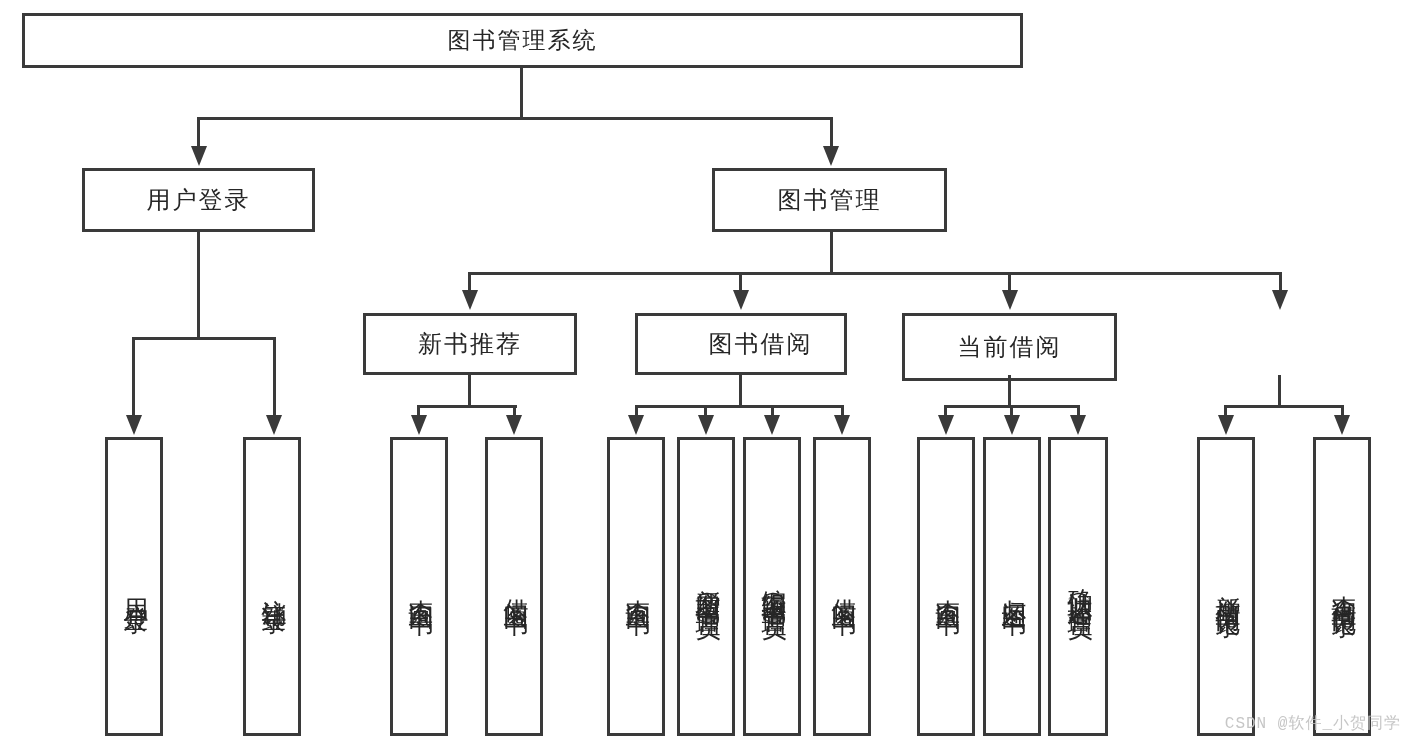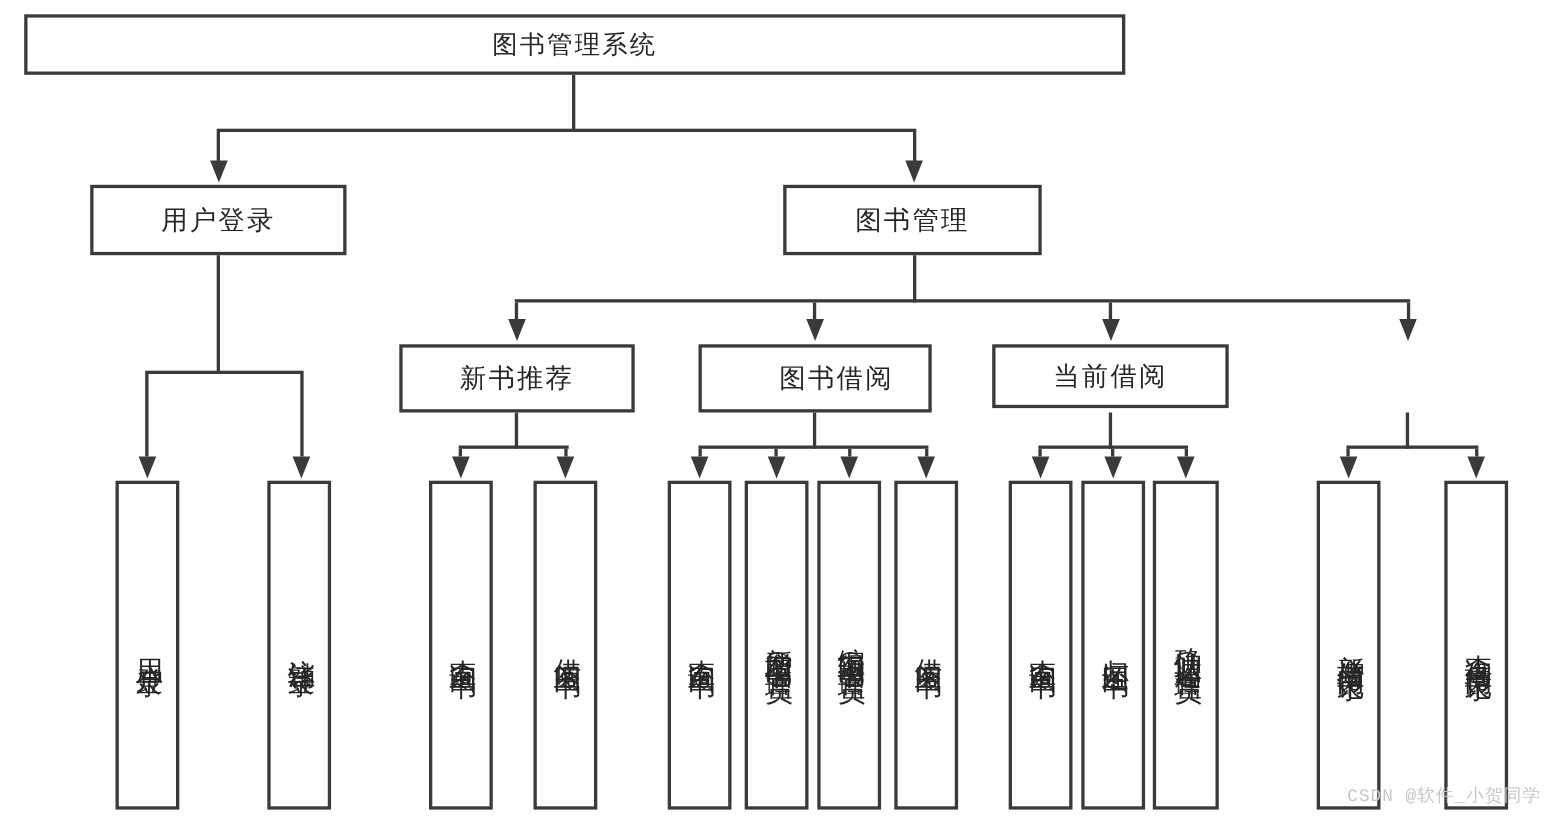--- a/index.html
+++ b/index.html
@@ -59,21 +59,21 @@
 
 <div class="canvas">
 
   <div class="node hnode rootnode" style="left:22px;top:13px;width:1001px;height:55px;">图书管理系统</div>
 
   <div class="node hnode" style="left:82px;top:168px;width:233px;height:64px;">用户登录</div>
   <div class="node hnode" style="left:712px;top:168px;width:235px;height:64px;">图书管理</div>
 
   <div class="node hnode" style="left:363px;top:313px;width:214px;height:62px;">新书推荐</div>
   <div class="node hnode" style="left:635px;top:313px;width:212px;height:62px;padding-left:39px;">图书借阅</div>
-  <div class="node hnode" style="left:902px;top:313px;width:215px;height:58px;">当前借阅</div>
+  <div class="node hnode" style="left:902px;top:313px;width:215px;height:68px;">当前借阅</div>
 
   <div class="node vnode" style="left:105px;top:437px;width:58px;height:299px;">用户登录</div>
   <div class="node vnode" style="left:243px;top:437px;width:58px;height:299px;">注销登录</div>
 
   <div class="node vnode" style="left:390px;top:437px;width:58px;height:299px;">查询图书</div>
   <div class="node vnode" style="left:485px;top:437px;width:58px;height:299px;">借阅图书</div>
 
   <div class="node vnode" style="left:607px;top:437px;width:58px;height:299px;">查询图书</div>
   <div class="node vnode" style="left:677px;top:437px;width:58px;height:299px;">新增图书（管理员）</div>
   <div class="node vnode" style="left:743px;top:437px;width:58px;height:299px;">编辑图书（管理员）</div>

